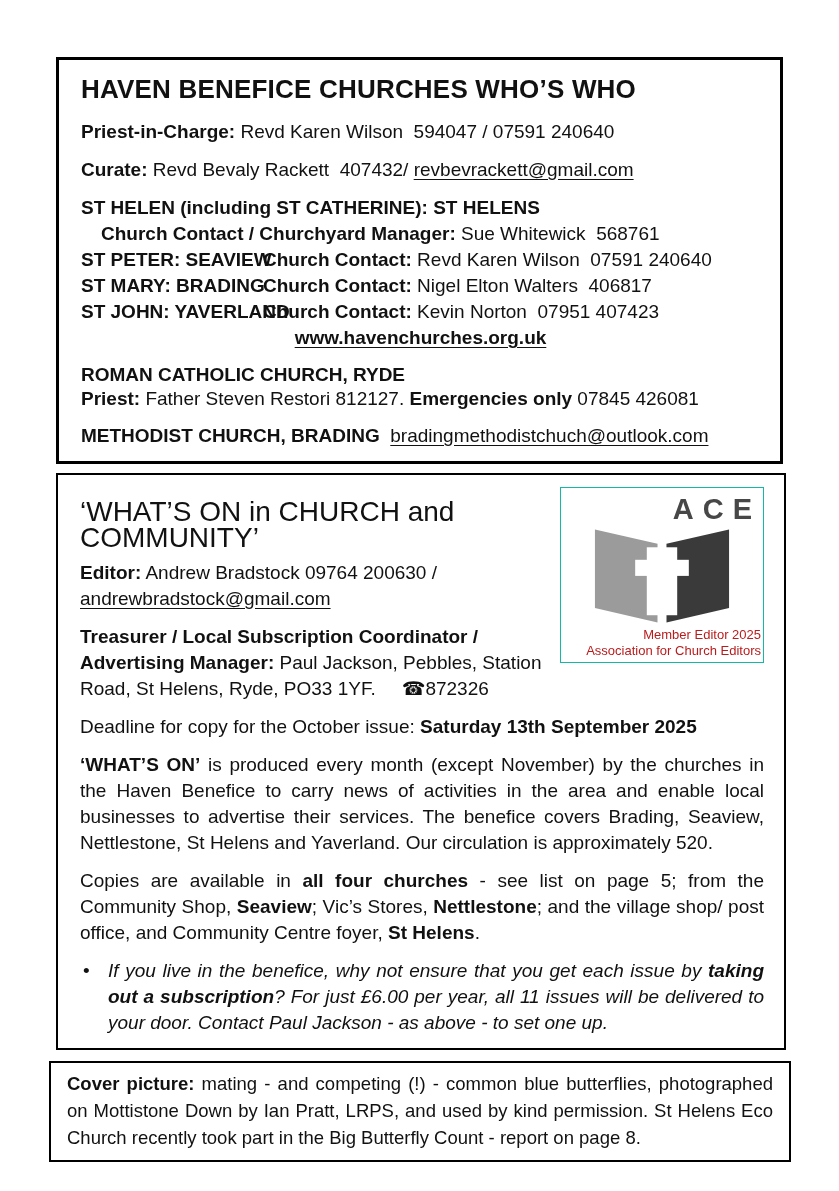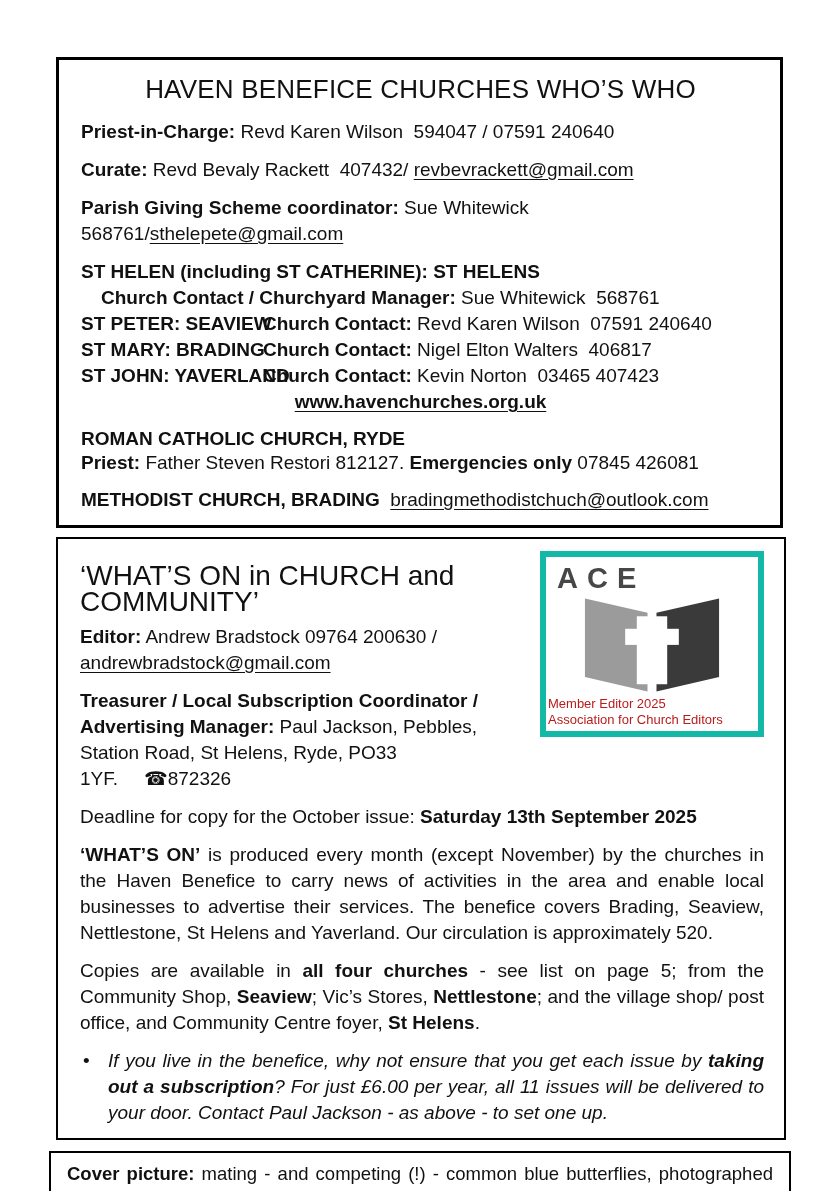--- a/index.html
+++ b/index.html
@@ -7,43 +7,43 @@
     width:839px;height:1191px;background:#ffffff;color:#111;
     font-family:"Liberation Sans","DejaVu Sans",sans-serif;
     -webkit-font-smoothing:antialiased;
   }
   .wrap{position:relative;padding-top:57px;padding-left:56px;box-sizing:border-box;}
   .box{box-sizing:border-box;background:#fff;}
   .box1{width:727px;border:3px solid #000;padding:10px 20px 12px 22px;}
   .box2{width:730px;border:2px solid #000;margin-top:9px;padding:10px 20px 12px 22px;}
   .box3{width:742px;border:2px solid #000;margin-top:11px;margin-left:-7px;padding:7px 16px 9px 16px;}
 
-  .title{font-size:26px;font-weight:normal;text-align:center;letter-spacing:.2px;margin:4px 0 14px;}
+  .title{font-size:26px;font-weight:bold;letter-spacing:.2px;margin:4px 0 14px;}
   .line{font-size:19px;line-height:26px;white-space:pre-wrap;}
   .b{font-weight:bold;}
   .u{text-decoration:underline;text-underline-offset:3px;color:inherit;cursor:pointer;}
   .para{margin-top:9px;}
   .para-lg{margin-top:12px;}
   .indent1{padding-left:110px;}
   .indent2{padding-left:20px;}
   .note{margin-left:36px;}
   .church-name{display:inline-block;width:182px;font-weight:bold;white-space:pre;}
   .center{text-align:center;}
   .tight{line-height:24px;}
 
   .box2 .heading{font-size:28px;font-weight:normal;line-height:26px;margin-top:14px;}
   .body-text{font-size:19px;line-height:26px;}
   .just{text-align:justify;}
   .clear{clear:right;}
   .phone{margin-left:26px;}
 
   
   .ace-box{
-    float:right;width:224px;box-sizing:border-box;border:6px solid #14b8a6;
-    margin:2px 0px 10px 16px;padding:5px 2px 4px;text-align:left;
+    float:right;width:204px;box-sizing:border-box;border:1px solid #14b8a6;
+    margin:2px 0px 10px 16px;padding:5px 2px 4px;text-align:right;
   }
   .ace-word{font-size:29px;font-weight:bold;letter-spacing:9px;text-indent:9px;color:#474747;line-height:32px;}
   .ace-svg{display:block;margin:2px auto 4px;}
   .ace-member{font-size:13px;line-height:15.5px;color:#b91c1c;}
 
   .bullet-para{position:relative;padding-left:28px;font-style:italic;}
   .bullet-dot{position:absolute;left:3px;top:0;font-style:normal;}
 
   .box3 .line{font-size:18.5px;line-height:27px;white-space:normal;}
 </style>
@@ -53,28 +53,27 @@
 <div class="wrap">
 
   <div class="box box1">
     <div class="title">HAVEN BENEFICE CHURCHES WHO’S WHO</div>
 
 
     <div class="line para-lg"><span class="b">Priest-in-Charge:</span><span> Revd Karen Wilson  594047 / 07591 240640</span></div>
 
     <div class="line para-lg"><span class="b">Curate:</span><span> Revd Bevaly Rackett  407432/ </span><span class="u">revbevrackett@gmail.com</span></div>
 
-    <div class="line para-lg"><span class="b">Parish Giving Scheme coordinator:</span><span> Sue Whitewick 568761</span><span>/</span><span class="u">sthelepete@gmail.com</span></div>
 
     <div class="line b para-lg">ST HELEN (including ST CATHERINE): ST HELENS</div>
     <div class="line indent2"><span class="b">Church Contact / Churchyard Manager:</span><span> Sue Whitewick  568761</span></div>
 
     <div class="line"><span class="church-name">ST PETER: SEAVIEW</span><span class="b">Church Contact:</span><span> Revd Karen Wilson  07591 240640</span></div>
     <div class="line"><span class="church-name">ST MARY: BRADING</span><span class="b">Church Contact:</span><span> Nigel Elton Walters  406817</span></div>
-    <div class="line"><span class="church-name">ST JOHN: YAVERLAND</span><span class="b">Church Contact:</span><span> Kevin Norton  03465 407423</span></div>
+    <div class="line"><span class="church-name">ST JOHN: YAVERLAND</span><span class="b">Church Contact:</span><span> Kevin Norton  07951 407423</span></div>
 
     <div class="line center"><span class="b u">www.havenchurches.org.uk</span></div>
 
     <div class="line b tight para-lg">ROMAN CATHOLIC CHURCH, RYDE</div>
     <div class="line tight"><span class="b">Priest:</span><span> Father Steven Restori 812127. </span><span class="b">Emergencies only</span><span> 07845 426081</span></div>
 
     <div class="line para-lg"><span class="b">METHODIST CHURCH, BRADING</span><span>  </span><span class="u">bradingmethodistchuch@outlook.com</span></div>
   </div>
 
   <div class="box box2">

